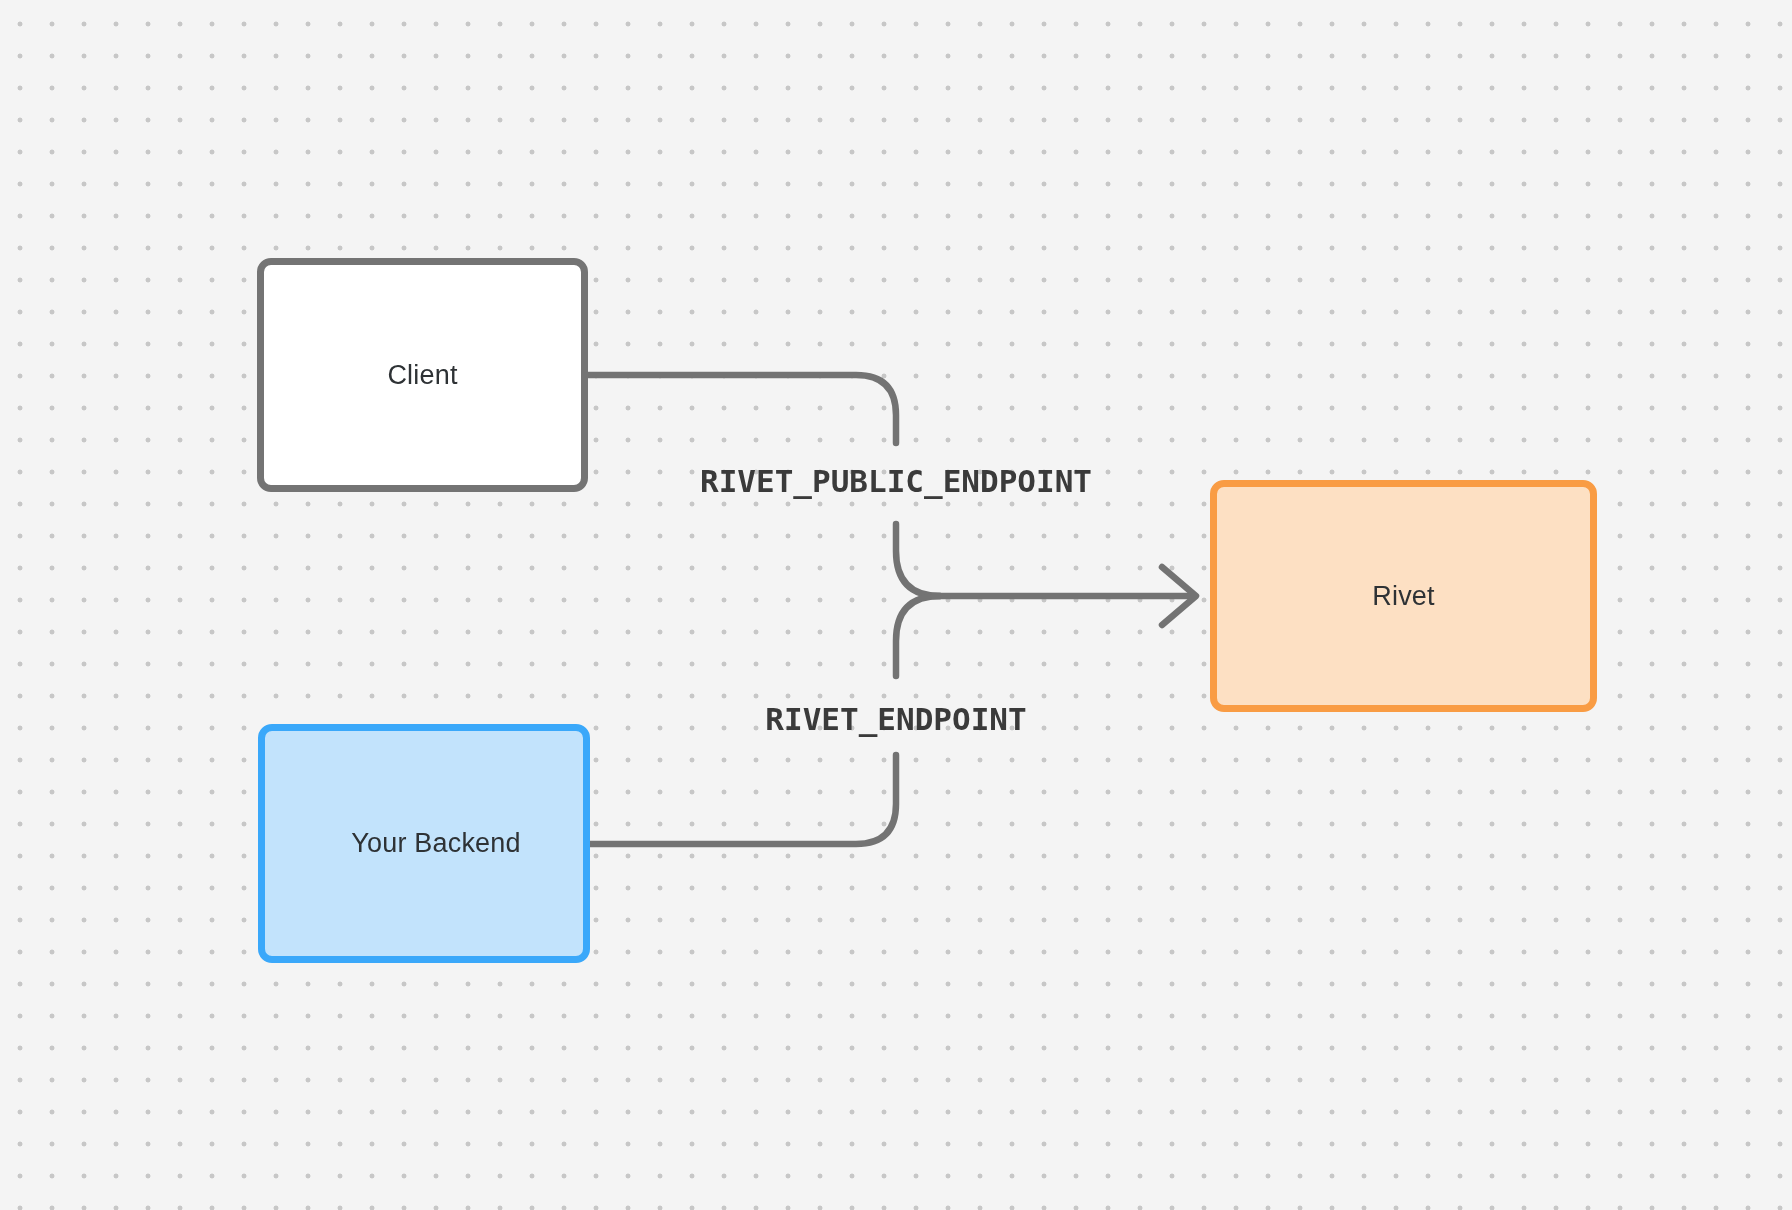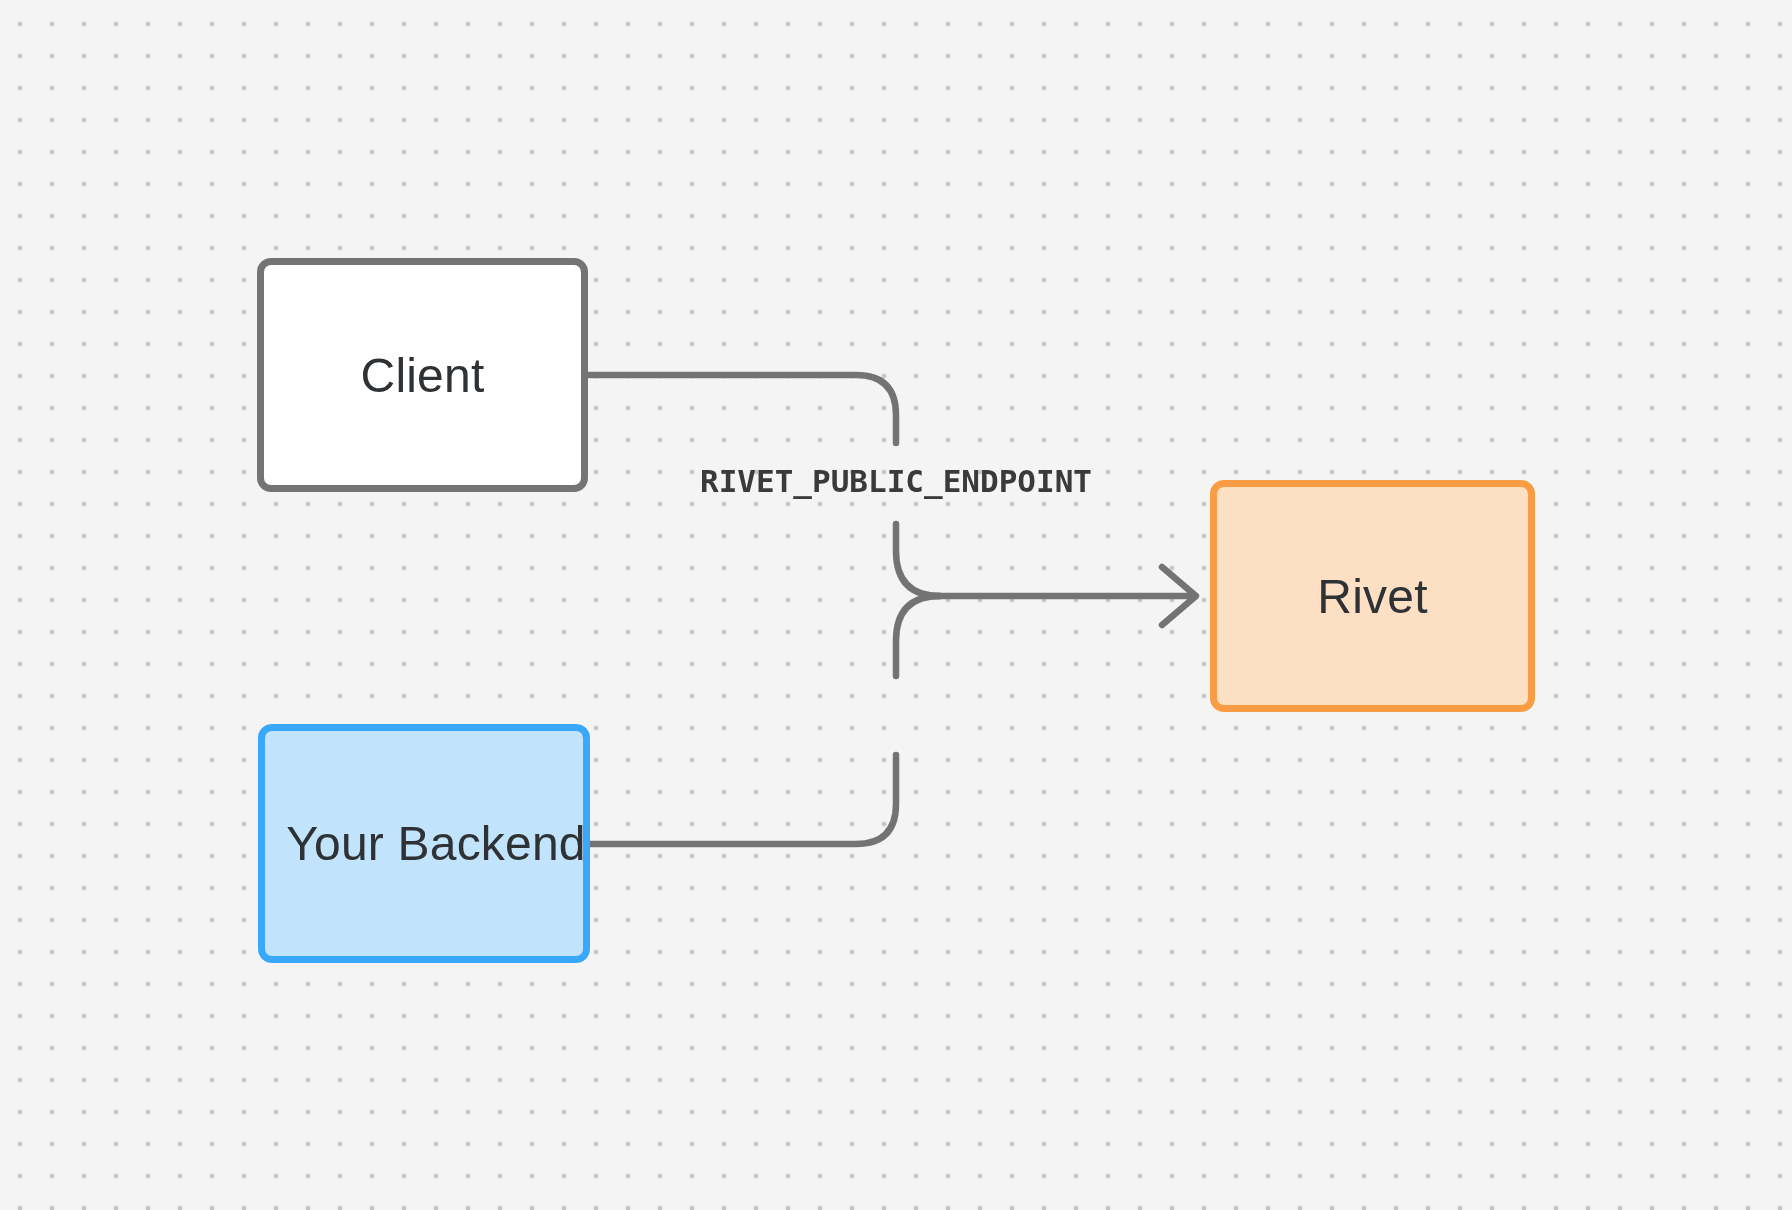--- a/index.html
+++ b/index.html
@@ -22,23 +22,23 @@
     box-sizing: border-box;
     border: 7px solid #747474;
     border-radius: 14px;
     background: #ffffff;
     display: flex;
     align-items: center;
     justify-content: center;
   }
   .node-client   { left: 257px;  top: 258px; width: 331px; height: 234px; }
   .node-backend  { left: 258px;  top: 724px; width: 332px; height: 239px; padding-left: 24px; }
-  .node-rivet    { left: 1210px; top: 480px; width: 325px; height: 232px; }
+  .node-rivet    { left: 1210px; top: 480px; width: 387px; height: 232px; }
   .node-label {
-    font-size: 48px;
+    font-size: 27px;
     font-weight: 400;
     color: #2e3235;
     white-space: nowrap;
     letter-spacing: 0.2px;
   }
   .edge-svg {
     position: absolute;
     left: 0;
     top: 0;
     width: 1792px;
@@ -83,14 +83,15 @@
   <div class="node node-backend" style="background: rgb(194, 227, 252); border-color: rgb(58, 168, 250);">
     <span class="node-label" style="color: rgb(46, 50, 53);">Your Backend</span>
   </div>
 
   <div class="node node-rivet" style="background: rgb(253, 224, 195); border-color: rgb(249, 156, 68);">
     <span class="node-label" style="color: rgb(46, 50, 53);">Rivet</span>
   </div>
 
   <div class="edge-label edge-label-public" style="color: rgb(58, 58, 58); text-align: center;">RIVET_PUBLIC_ENDPOINT</div>
 
+  <div class="edge-label edge-label-backend" style="color: rgb(58, 58, 58);">RIVET_ENDPOINT</div>
 
 </div>
 
 </body></html>

